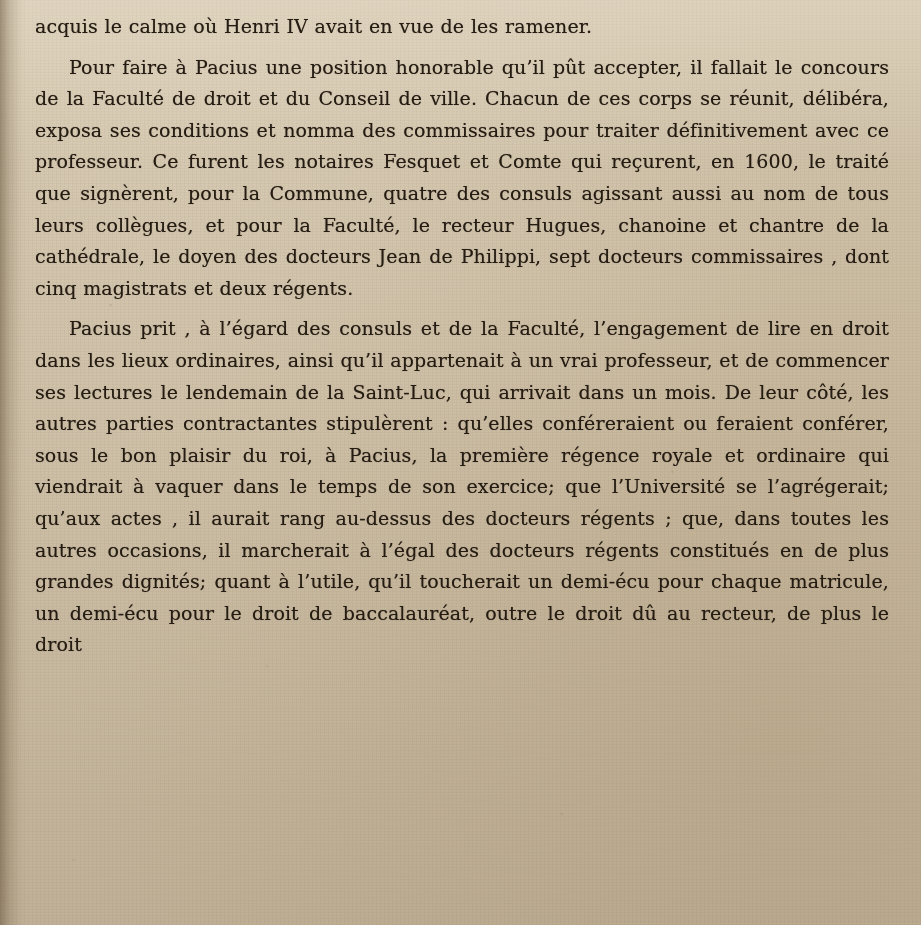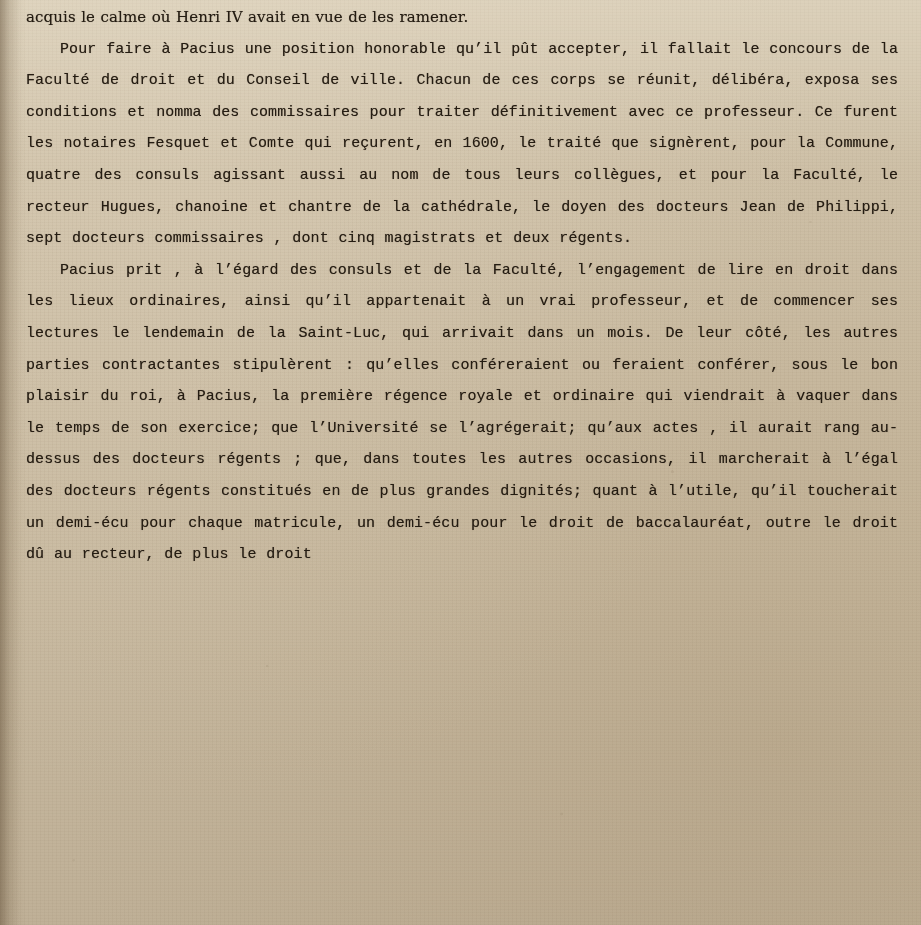--- a/index.html
+++ b/index.html
@@ -51,30 +51,30 @@
       radial-gradient(circle at 8% 93%,  rgba(90,70,45,0.14) 0 1.0px, rgba(0,0,0,0) 1.5px);
   }
   #text-column {
     position: absolute;
     left: 26px;
     top: 2px;
     width: 872px;
     color: #241c12;
   }
   p.para {
-    margin: 0;
-    font-size: 15px;
+    margin: 9px;
+    font-size: 19px;
     line-height: 31.6px;
     text-align: justify;
     text-justify: inter-word;
     letter-spacing: 0.1px;
     word-spacing: 0.6px;
     text-shadow: 0 0 0.7px rgba(40,28,16,0.55);
   }
-  p.para + p.para { margin-top: 0; font-family: Liberation Mono, monospace; }
+  p.para + p.para { margin-top: 0; }
   p.indent { text-indent: 34px; }
   p.para:last-child { text-align: justify; }
 </style>
 </head>
 <body>
 
 <div id="page">
   <div id="gutter"></div>
   <div id="speck-layer"></div>
 

